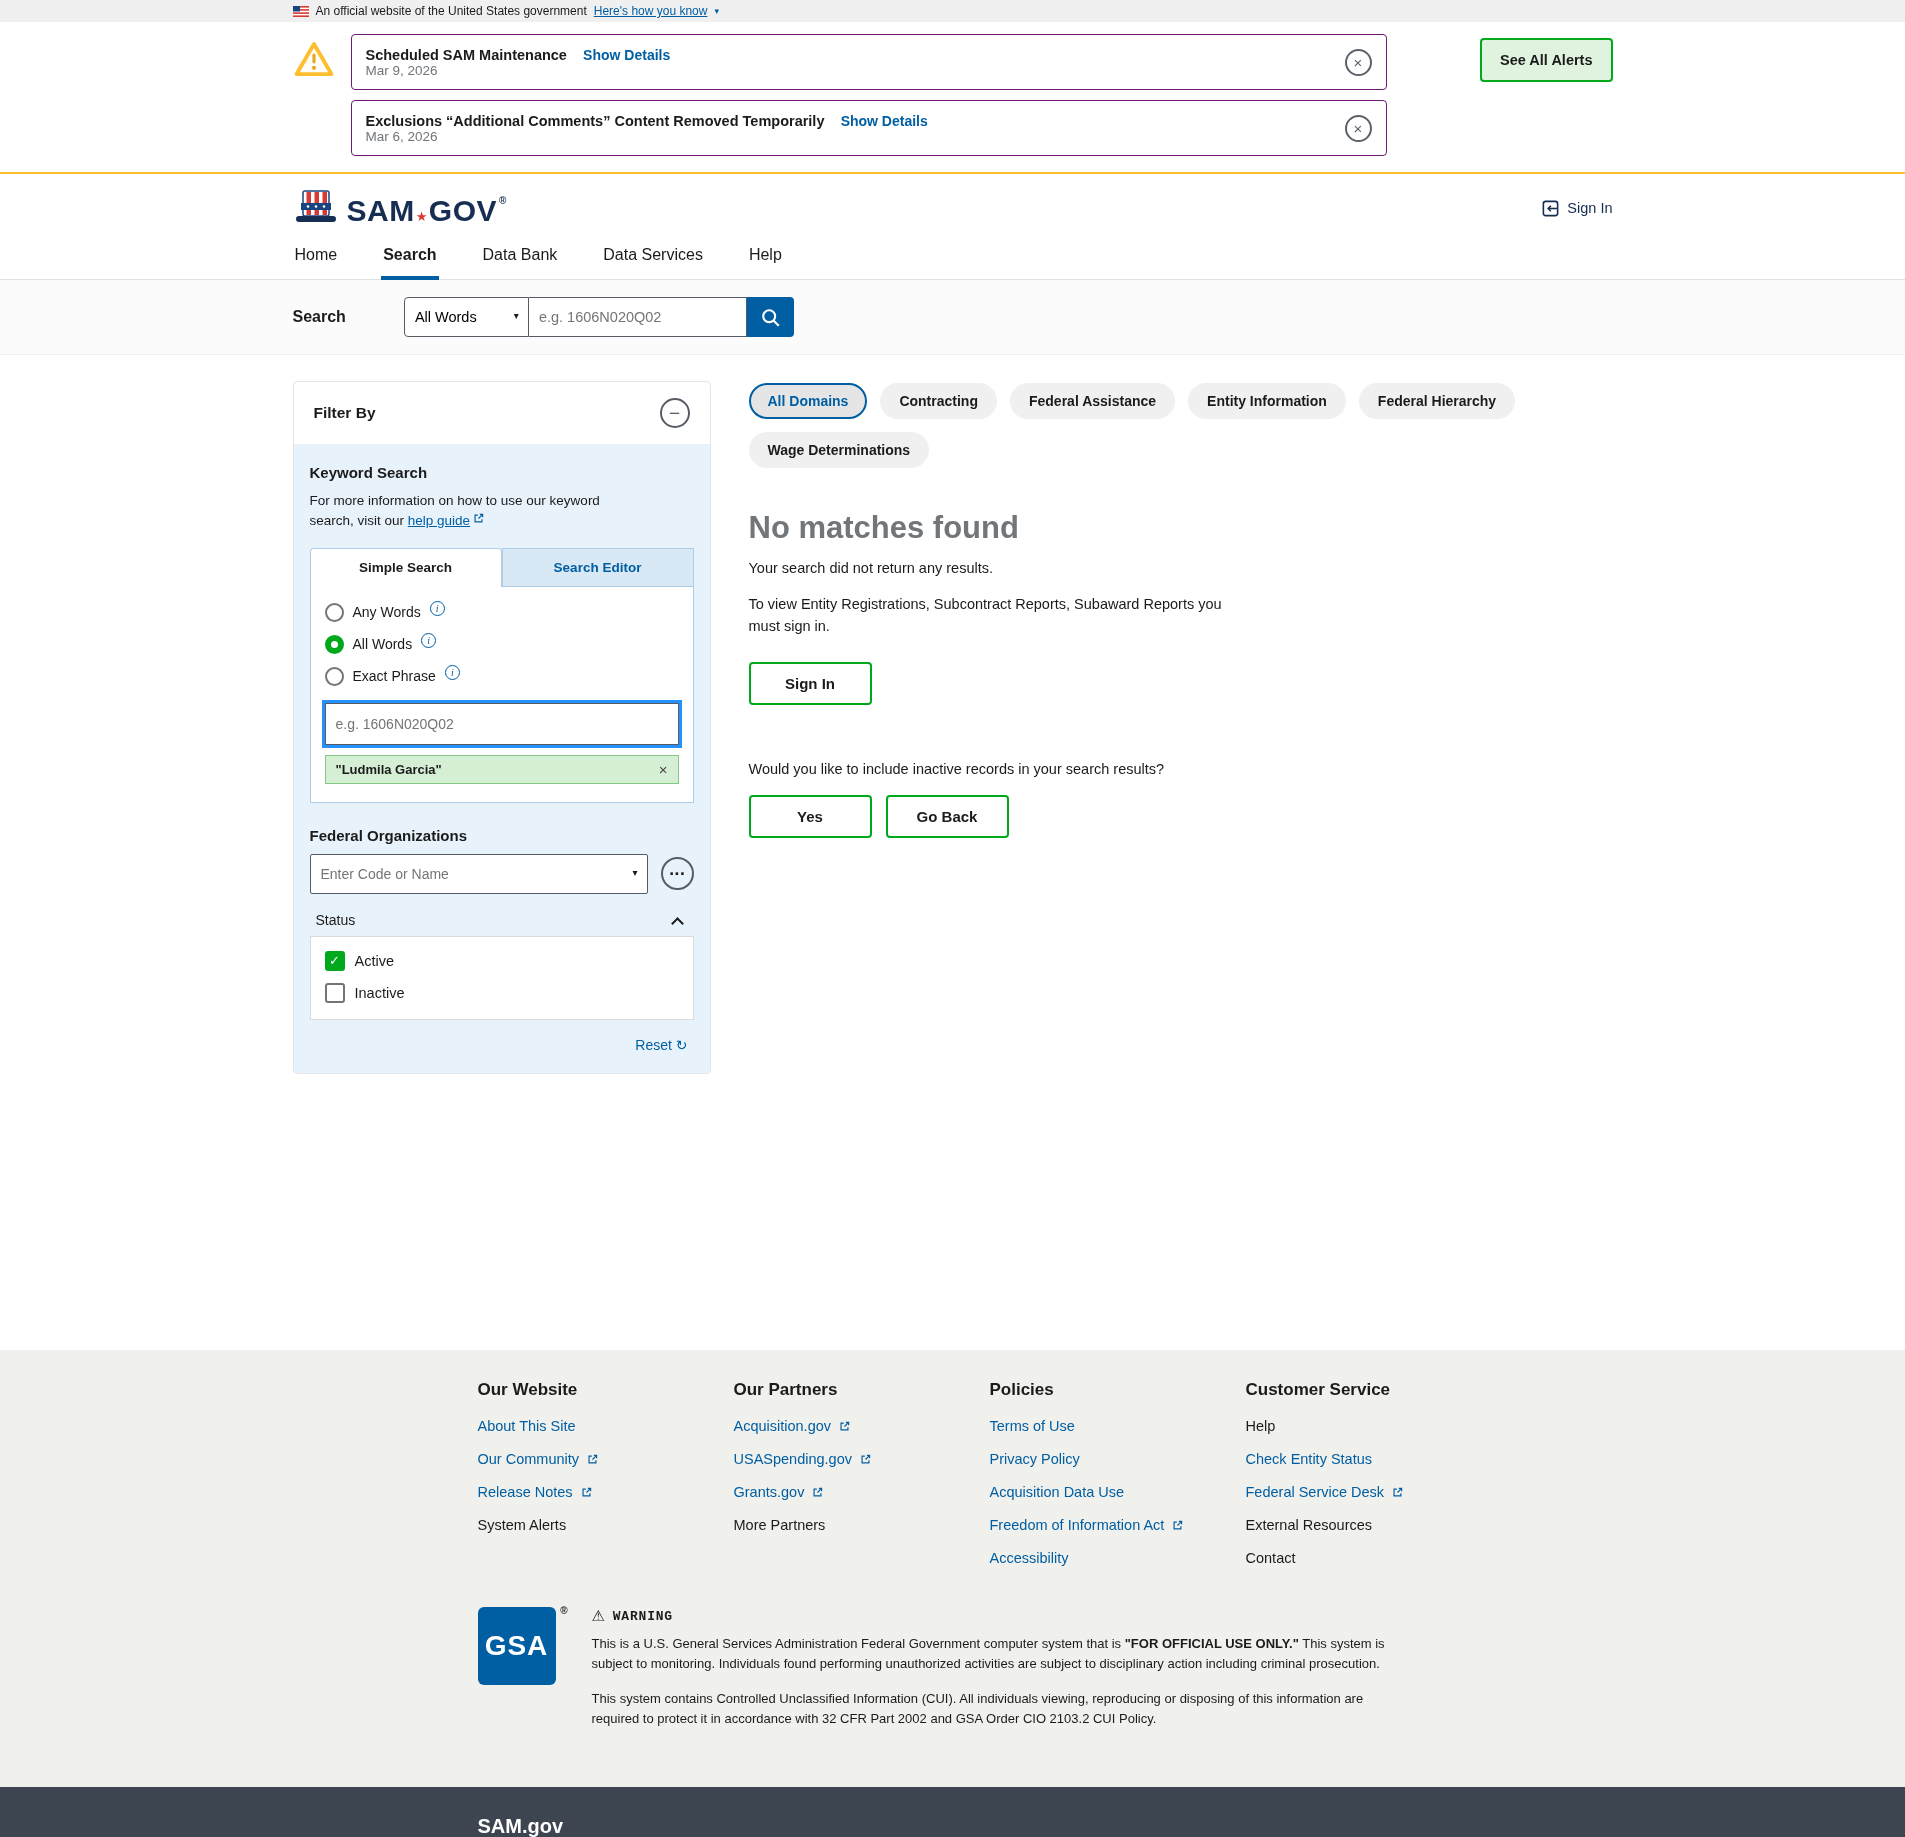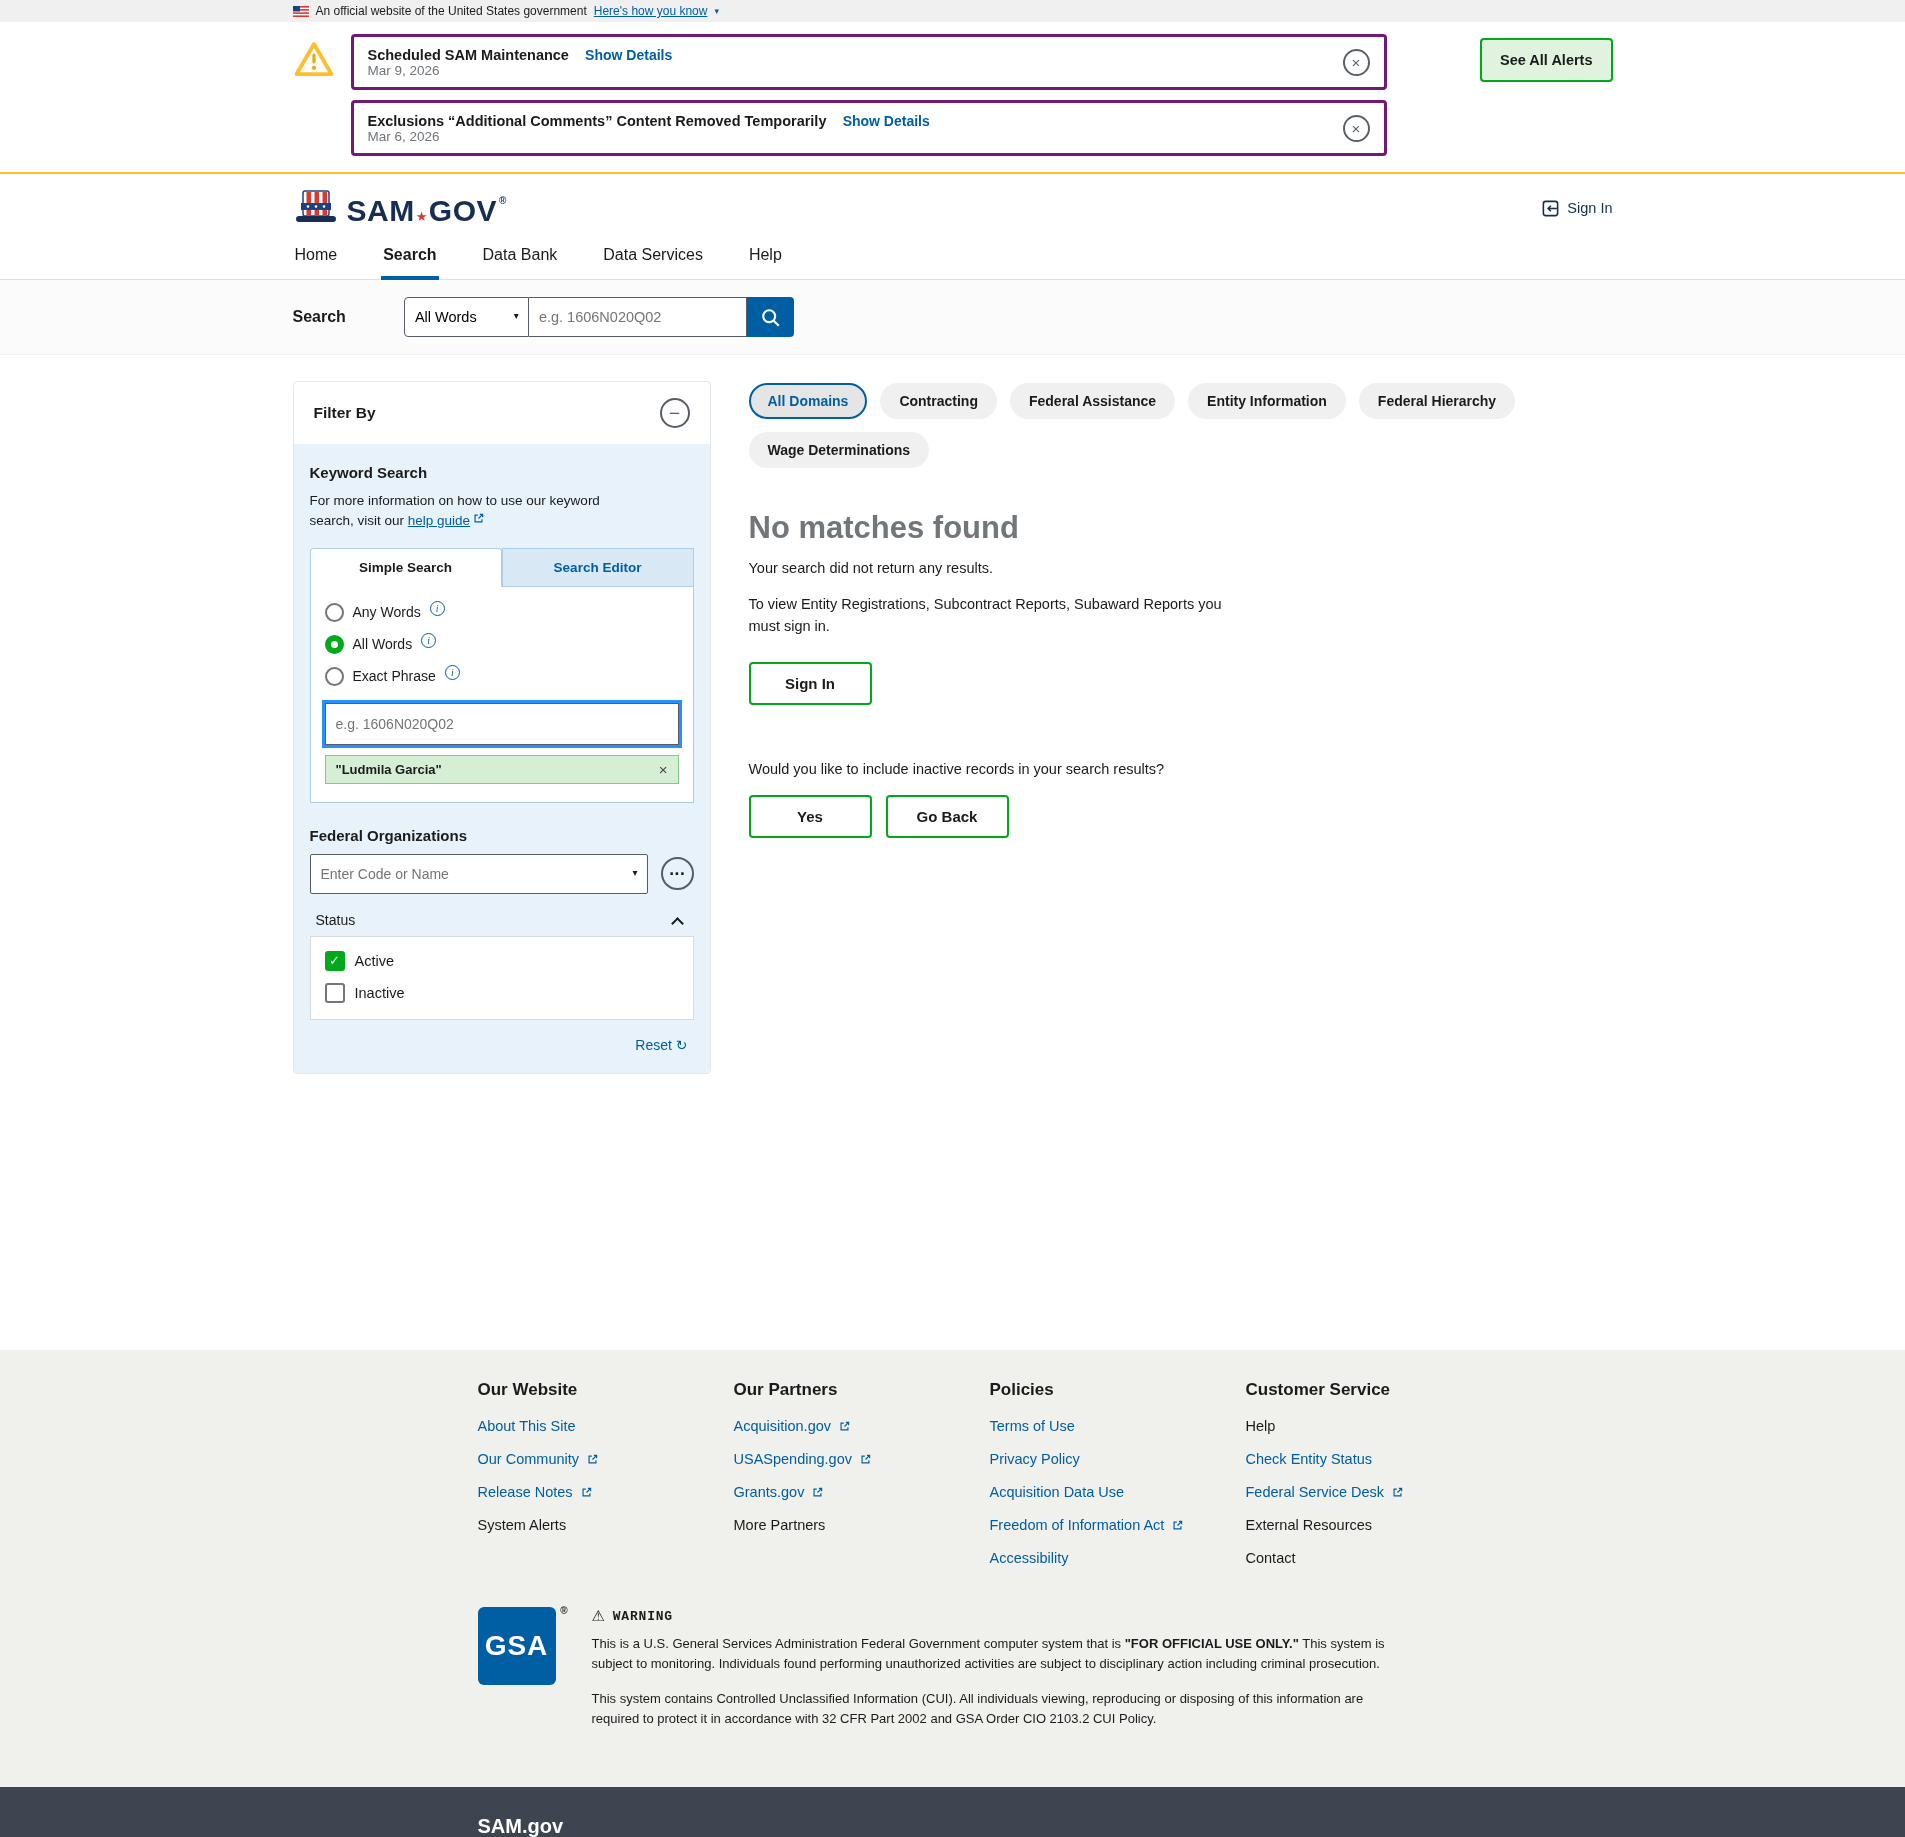--- a/index.html
+++ b/index.html
@@ -14,21 +14,21 @@
   .gov-banner{background:#f0f0f0;padding:4px 0;font-size:12px}
   .gov-banner-inner{display:flex;align-items:center;gap:7px}
   .gov-banner-link{text-decoration:underline}
   .banner-caret{color:#005ea2;font-size:9px}
 
   
   .alerts-section{background:#fff;border-bottom:2px solid #ffbe2e;padding:12px 0 16px}
   .alerts-inner{display:flex;align-items:flex-start}
   .warn-col{width:58px;padding-top:6px;flex:none}
   .alerts-col{width:1036px;display:flex;flex-direction:column;gap:10px}
-  .alert-box{border:3px solid #701a75;border-radius:4px;padding:8px 14px;display:flex;justify-content:space-between;align-items:center;background:#fff;min-height:56px}
+  .alert-box{border:1px solid #701a75;border-radius:4px;padding:8px 14px;display:flex;justify-content:space-between;align-items:center;background:#fff;min-height:56px}
   .alert-title{font-weight:bold;font-size:14.5px}
   .alert-details-link{font-size:14px;margin-left:12px;font-weight:600}
   .alert-date{color:#71767a;font-size:13.5px;}
   .alert-close-btn{width:27px;height:27px;border-radius:50%;border:2px solid #5b616b;background:transparent;color:#5b616b;font-size:15px;line-height:1;display:flex;align-items:center;justify-content:center;flex:none}
   .see-all-col{margin-left:auto;padding-top:4px}
   .see-all-btn{background:#dff3df;border:2px solid #00a91c;border-radius:4px;padding:12px 18px;font-weight:bold;font-size:14.5px;color:#1b1b1b}
 
   
   .site-header{padding:16px 0 10px}
   .header-inner{display:flex;align-items:center;justify-content:space-between}

